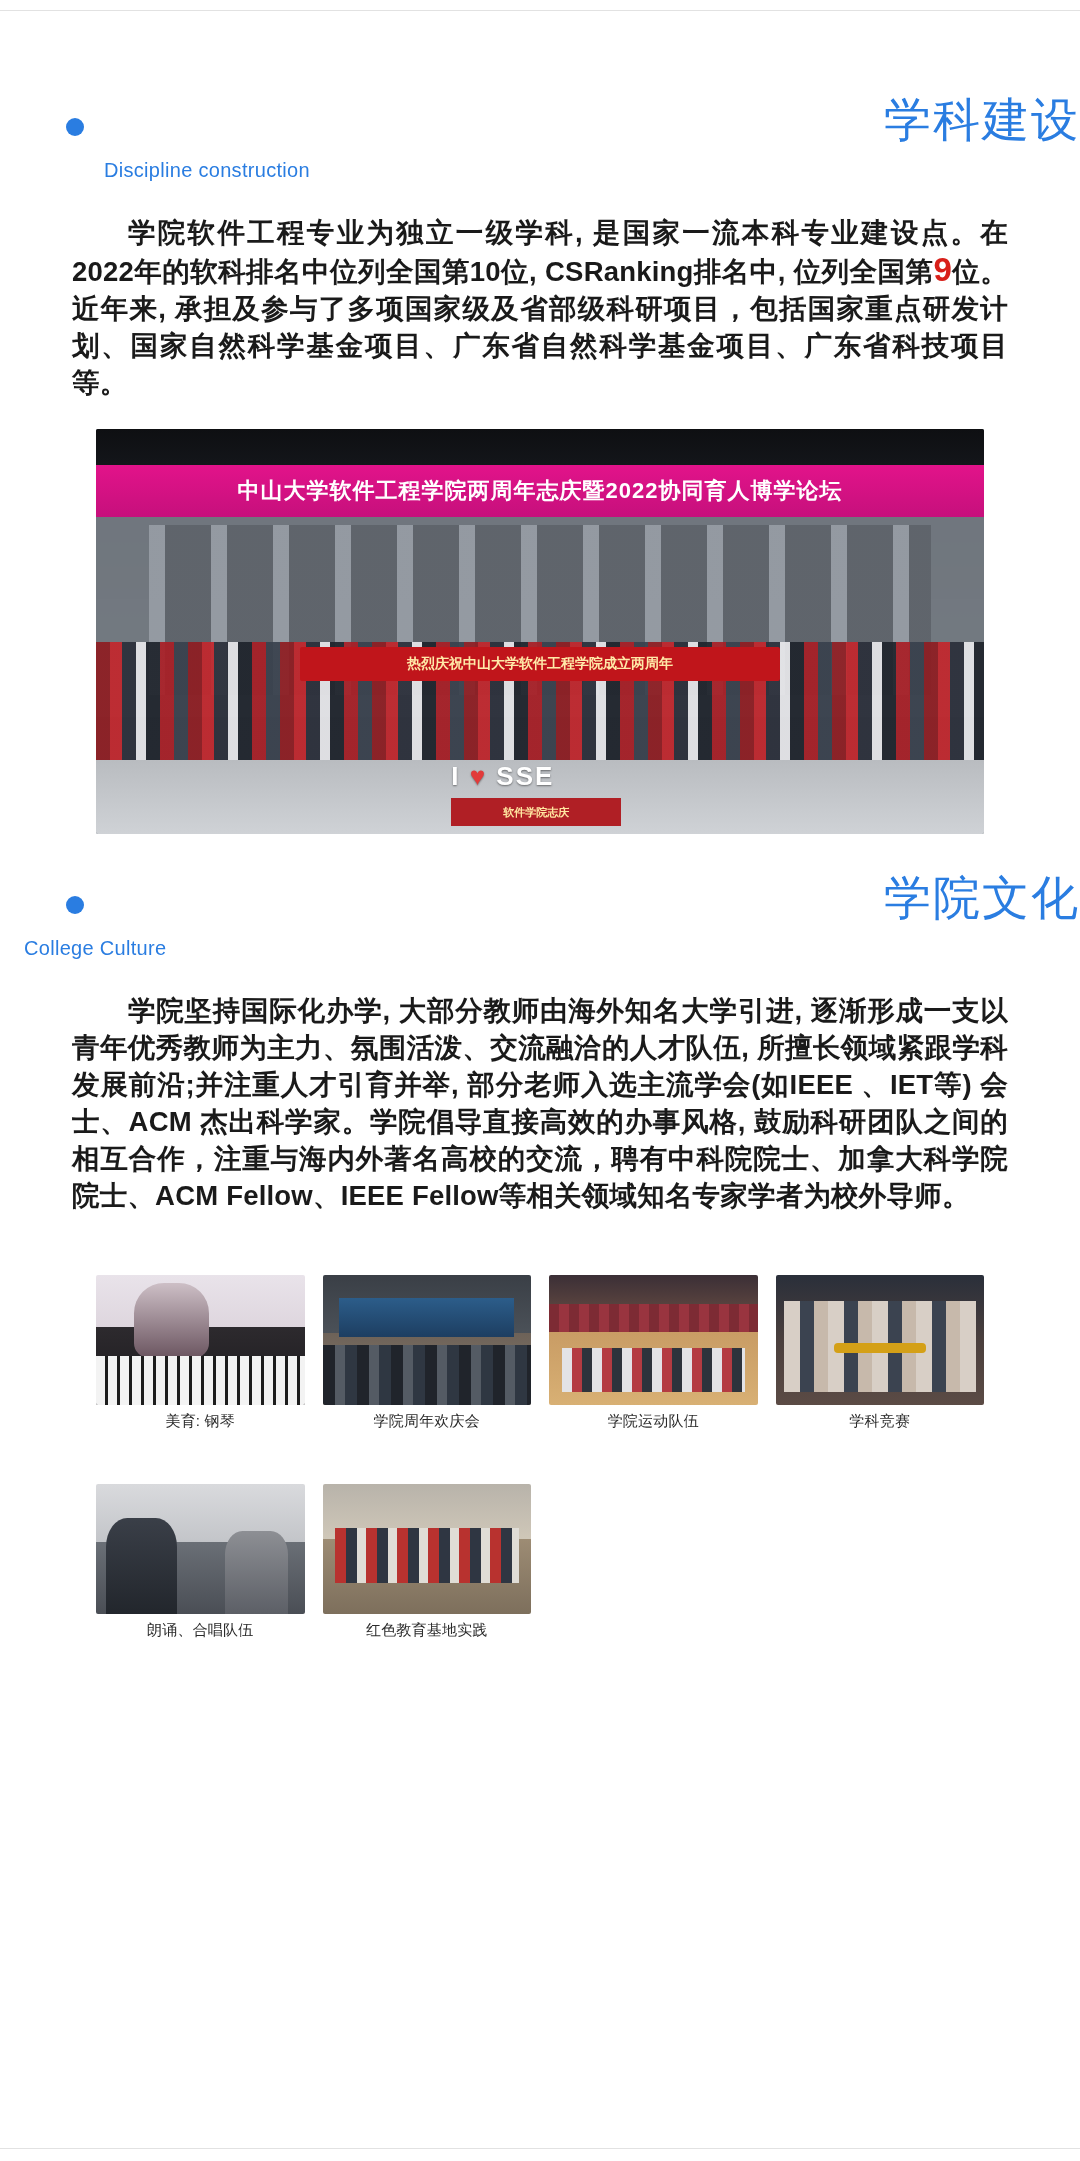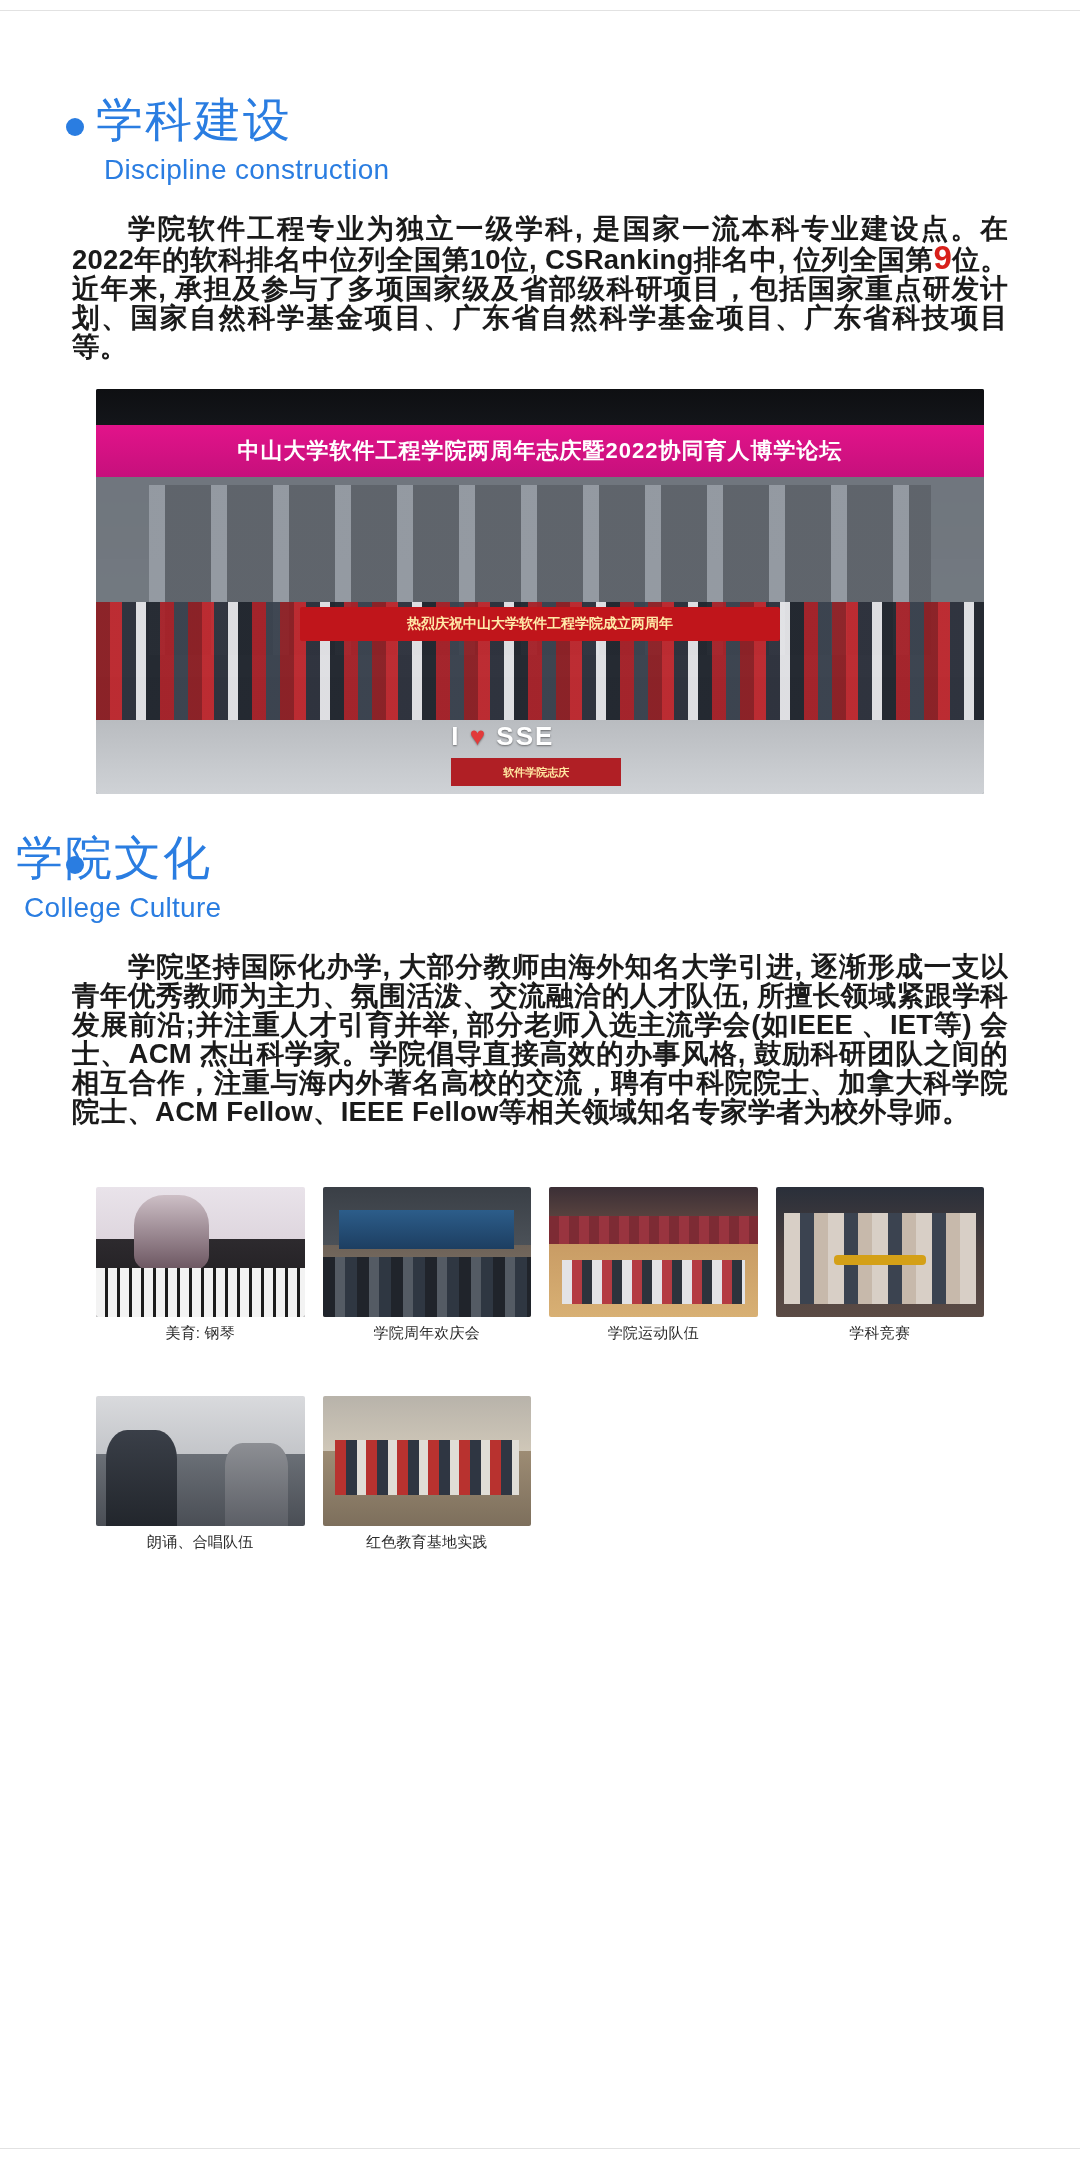--- a/index.html
+++ b/index.html
@@ -54,35 +54,36 @@
     background: #2a7de1;
   }
   .head-cn {
     font-size: 47px;
     line-height: 56px;
     color: #2a7de1;
     font-weight: 400;
     letter-spacing: 2px;
     margin: 0;
     font-family: "Liberation Sans", sans-serif;
+    text-align: right;
   }
   .head-en {
-    font-size: 28px;
+    font-size: 20px;
     line-height: 36px;
     color: #2a7de1;
     margin: 4px 0 0 8px;
     font-weight: 400;
     letter-spacing: 0.3px;
   }
 
   
   .body-text {
     margin: 26px 72px 0 72px;
     font-size: 27.5px;
-    line-height: 29px;
+    line-height: 37px;
     color: #1a1a1a;
     font-weight: bold;
     text-align: justify;
     text-indent: 56px;
     letter-spacing: 0.2px;
   }
   .body-text .hl {
     color: #d8201a;
     font-size: 33px;
     font-weight: bold;

